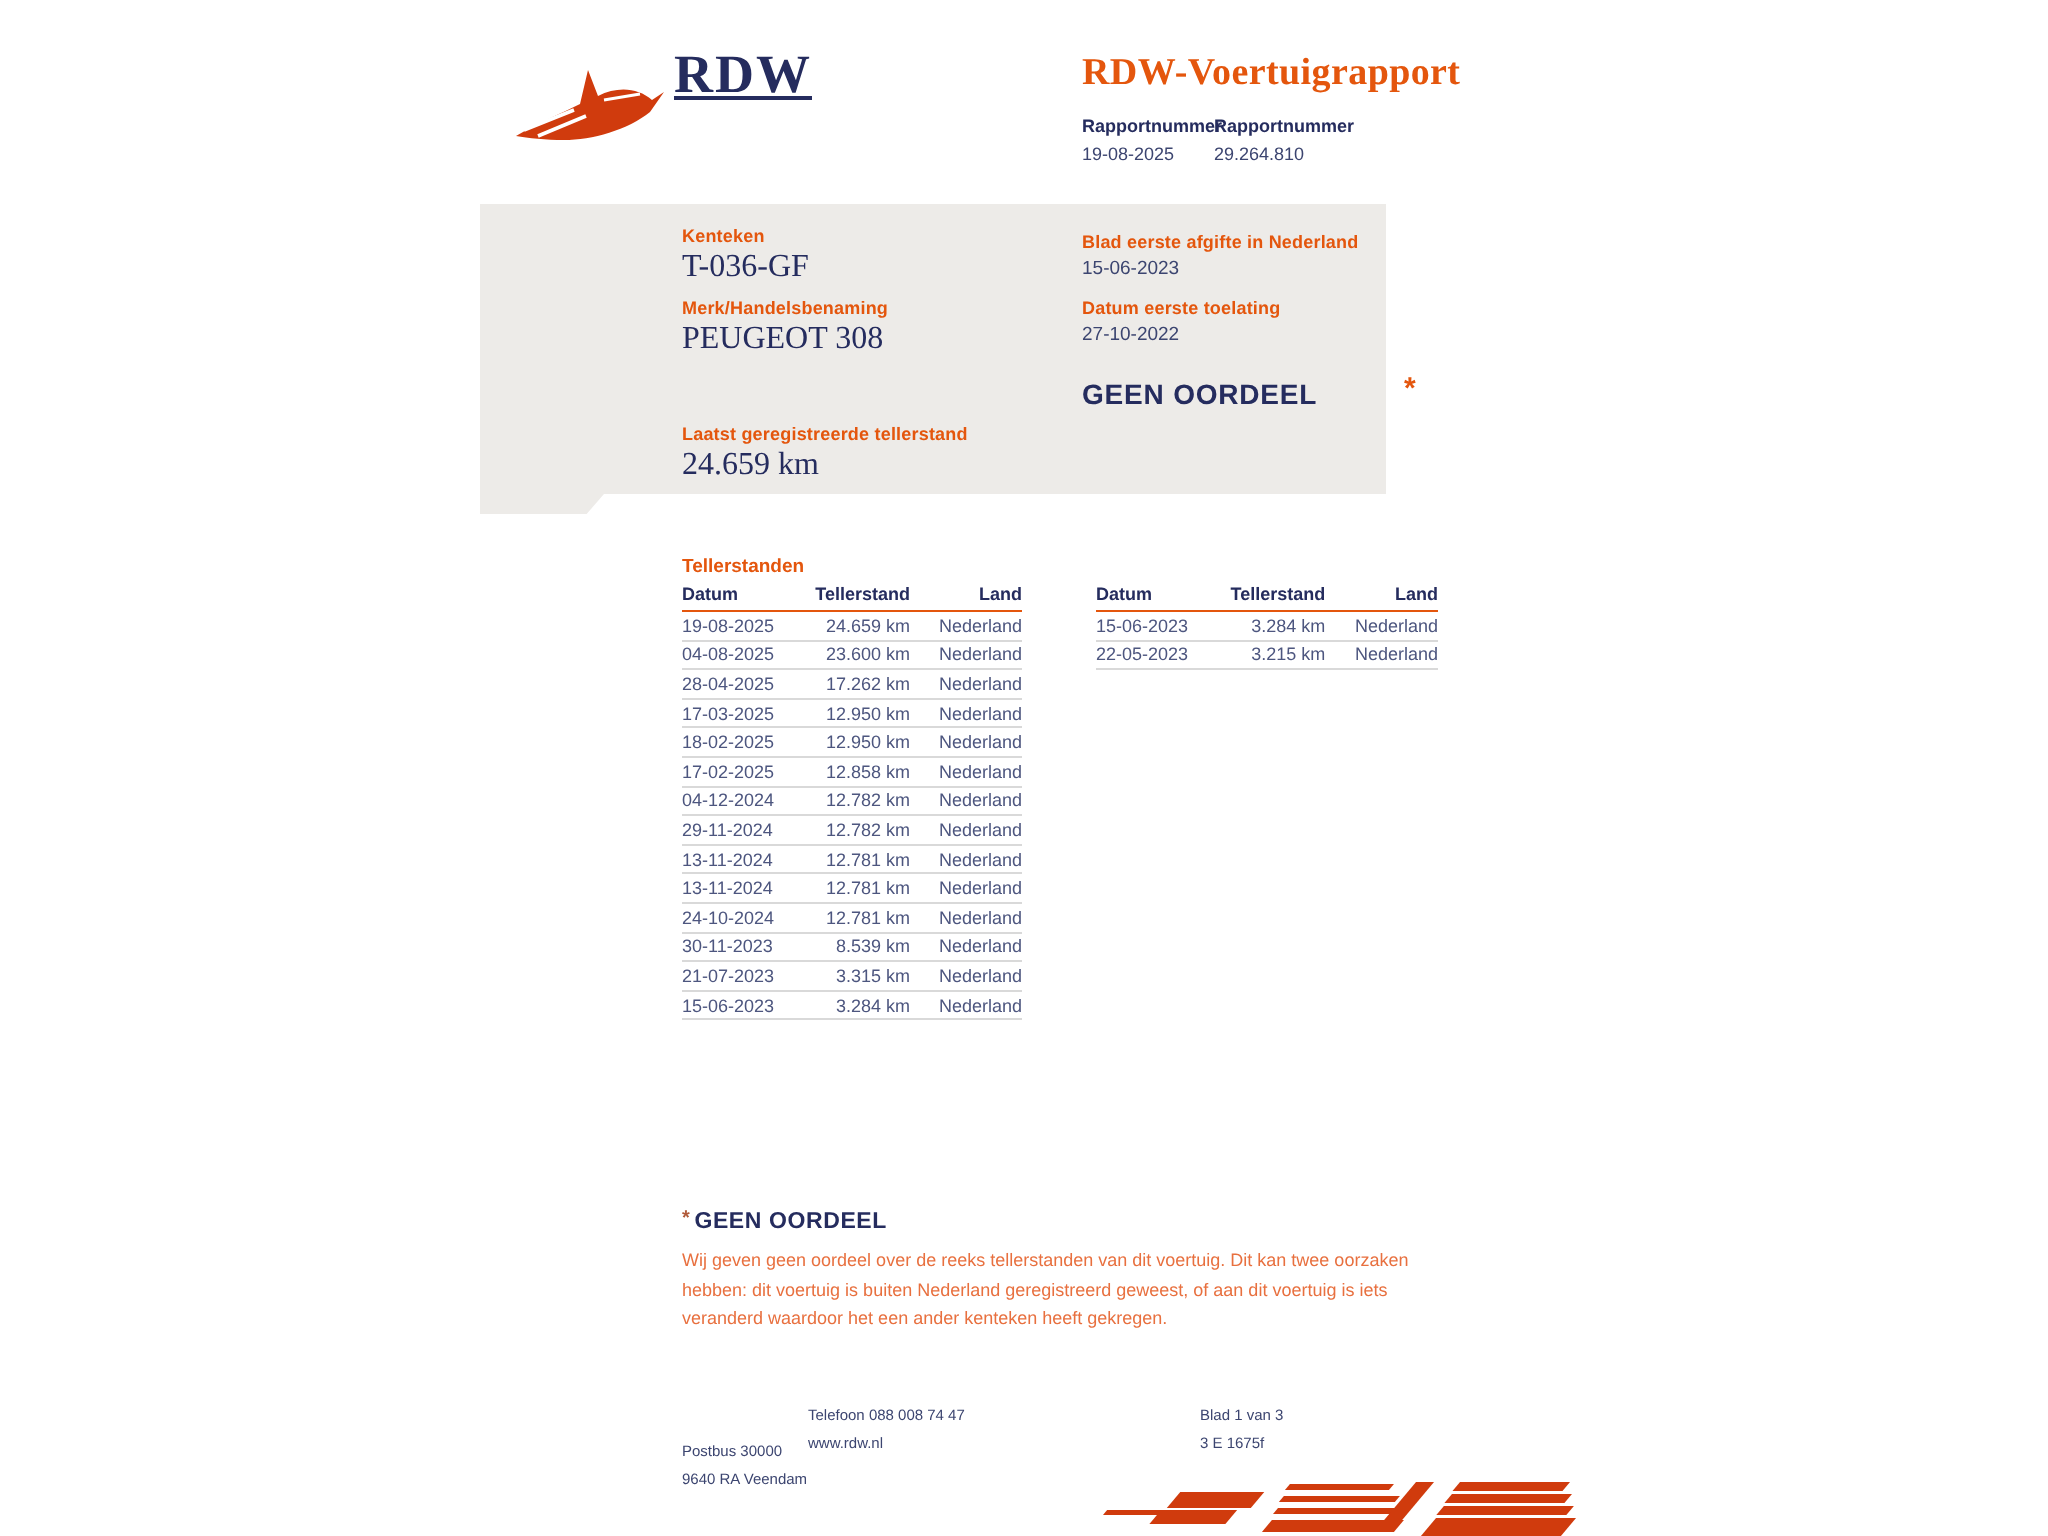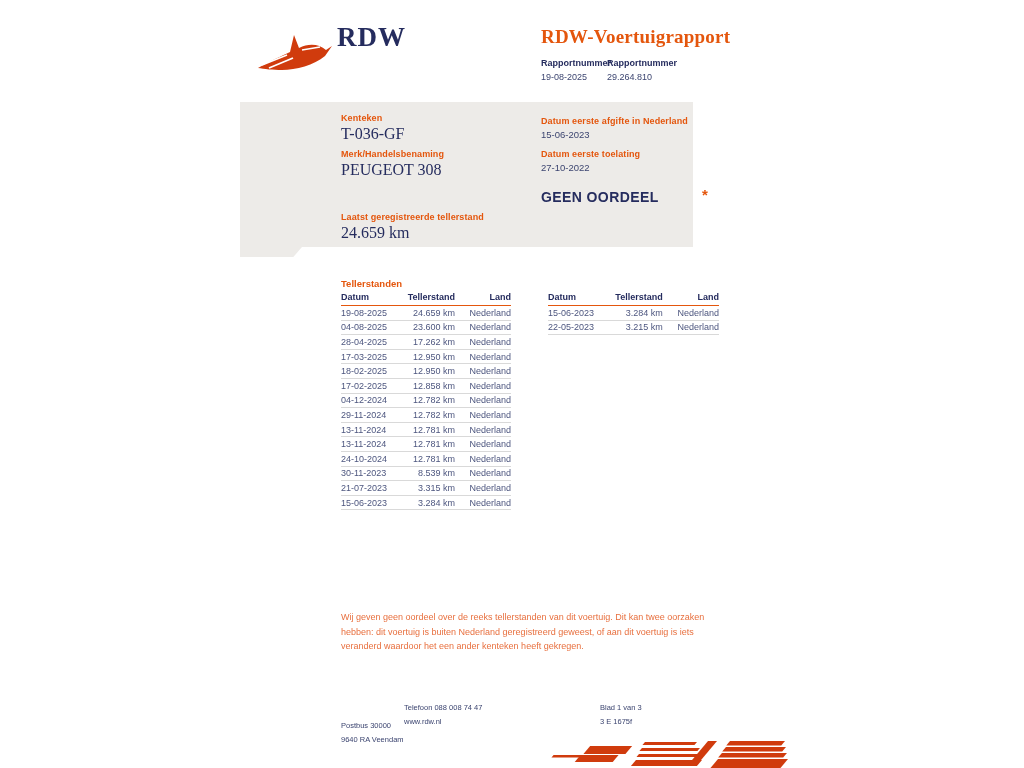--- a/index.html
+++ b/index.html
@@ -6,21 +6,21 @@
   html,body { background:#ffffff; }
   .page {
     position:relative; width:1024px; height:768px; background:#ffffff;
     font-family:"Liberation Sans", sans-serif; color:#252c5e; overflow:hidden;
   }
   
   .logo-wing { position:absolute; left:256px; top:27px; width:78px; height:46px; }
   .logo-text {
     position:absolute; left:337px; top:22px;
     font-family:"Liberation Serif", serif; font-weight:bold; font-size:27px;
-    letter-spacing:1px; color:#252c5e;
+    letter-spacing:1px; color:#252c5e;text-decoration:underline;
   }
   .report-title {
     position:absolute; left:541px; top:26px;
     font-family:"Liberation Serif", serif; font-weight:bold; font-size:19px;
     color:#e4560d; letter-spacing:0.2px;
   }
   .meta-label { font-size:9px; font-weight:bold; color:#252c5e; }
   .meta-value { font-size:9px; color:#3c4570; margin-top:4px; }
   .meta-date   { position:absolute; left:541px; top:58px; }
   .meta-number { position:absolute; left:607px; top:58px; }
@@ -119,21 +119,21 @@
     </div>
     <div class="sb-merk">
       <div class="fld-label">Merk/Handelsbenaming</div>
       <div class="fld-serif">PEUGEOT 308</div>
     </div>
     <div class="sb-teller">
       <div class="fld-label">Laatst geregistreerde tellerstand</div>
       <div class="fld-serif">24.659 km</div>
     </div>
     <div class="sb-afgifte">
-      <div class="fld-label">Datum eerste afgifte in Nederland</div>
+      <div class="fld-label">Blad eerste afgifte in Nederland</div>
       <div class="fld-sans">15-06-2023</div>
     </div>
     <div class="sb-toelating">
       <div class="fld-label">Datum eerste toelating</div>
       <div class="fld-sans">27-10-2022</div>
     </div>
     <div class="sb-oordeel">GEEN OORDEEL</div>
     <div class="sb-asterisk">*</div>
   </section>
   <div class="summary-tail"></div>
@@ -238,20 +238,23 @@
         </tr>
         <tr>
           <td class="c1">22-05-2023</td>
           <td class="c2">3.215 km</td>
           <td class="c3">Nederland</td>
         </tr>
       </tbody>
   </table>
 
   <section class="footnote">
+    <div class="footnote-head">
+      <span class="footnote-mark">*</span><span>GEEN OORDEEL</span>
+    </div>
     <p class="footnote-body">Wij geven geen oordeel over de reeks tellerstanden van dit voertuig. Dit kan twee oorzaken hebben: dit voertuig is buiten Nederland geregistreerd geweest, of aan dit voertuig is iets veranderd waardoor het een ander kenteken heeft gekregen.</p>
   </section>
 
   <div class="footer-col footer-address">
     <div>Postbus 30000</div>
     <div>9640 RA Veendam</div>
   </div>
   <div class="footer-col footer-contact">
     <div>Telefoon 088 008 74 47</div>
     <div>www.rdw.nl</div>

